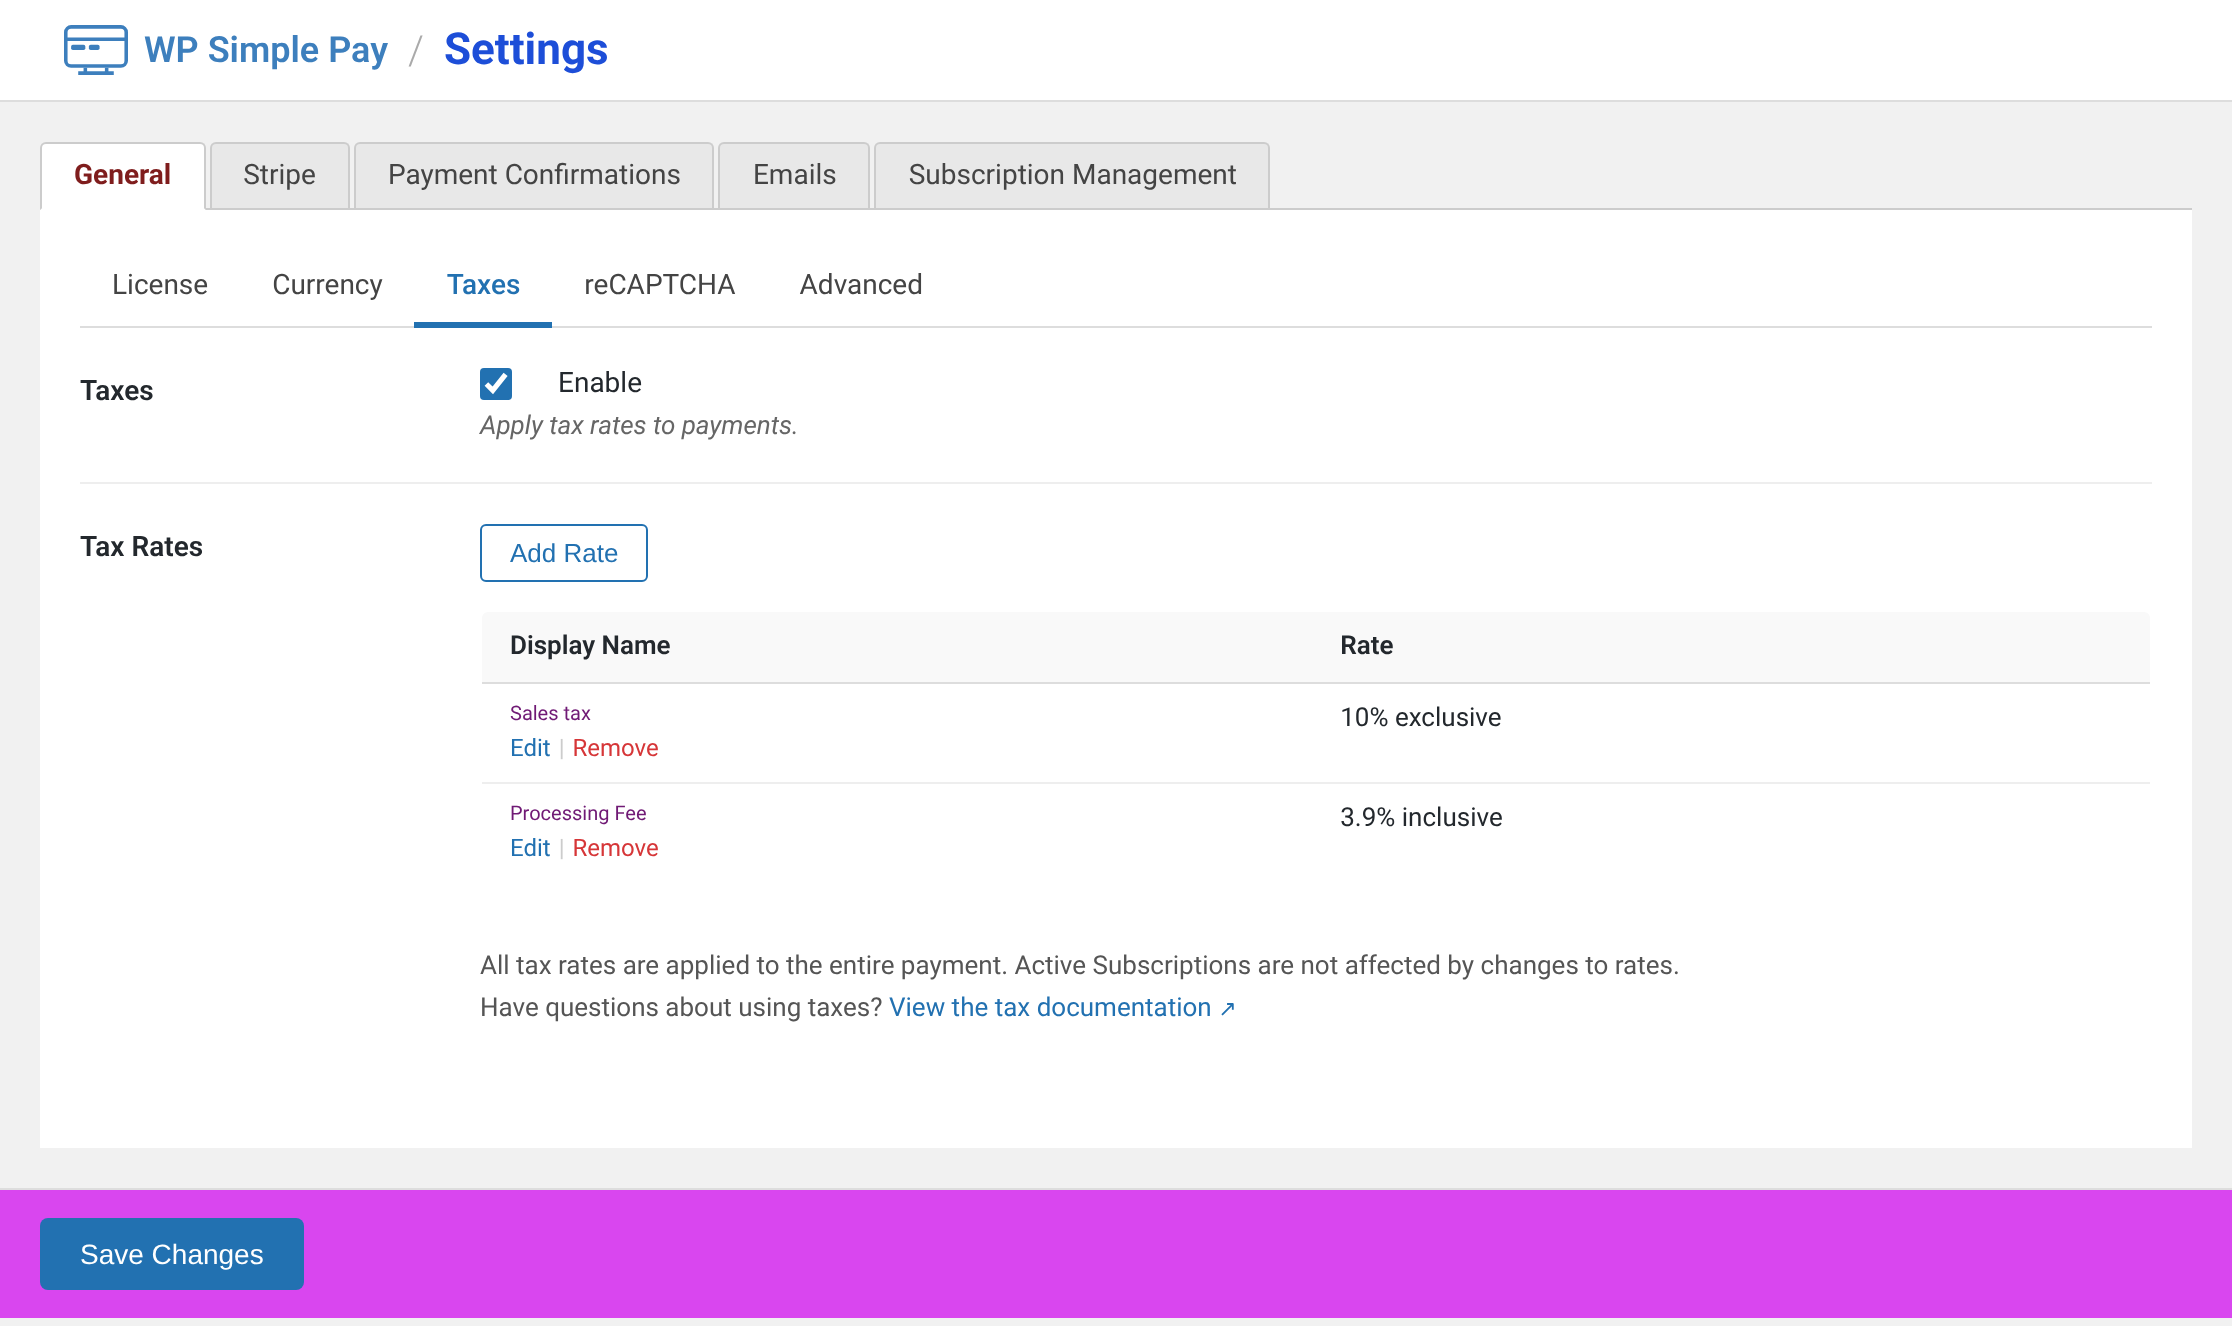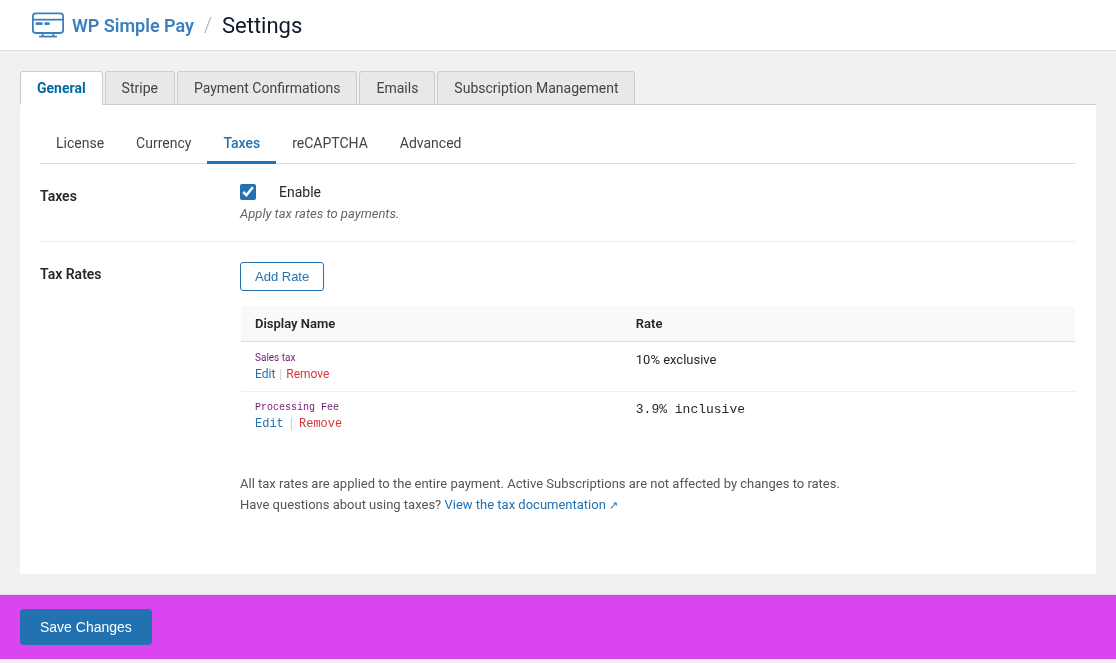--- a/index.html
+++ b/index.html
@@ -27,22 +27,22 @@
       font-weight: 600;
     }
     .separator {
       color: #aaa;
       margin: 0 10px;
       font-size: 20px;
       font-weight: 300;
     }
     .page-title {
       font-size: 22px;
-      font-weight: 400;
-      color: #0f172a;
+      font-weight: 700;
+      color: #1d4ed8;
     }
     .main-content {
       padding: 20px;
     }
     .primary-tabs {
       display: flex;
       gap: 0;
       margin-bottom: 0;
       border-bottom: 1px solid #ccc;
     }
@@ -53,21 +53,21 @@
       border-bottom: none;
       cursor: pointer;
       font-size: 14px;
       color: #444;
       margin-right: 2px;
       border-radius: 3px 3px 0 0;
     }
     .primary-tab.active {
       background: #fff;
       font-weight: 700;
-      color: #0369a1;
+      color: #7f1d1d;
       border-bottom: 1px solid #fff;
       margin-bottom: -1px;
       z-index: 1;
       position: relative;
     }
     .secondary-tabs {
       display: flex;
       gap: 0;
       background: #fff;
       border-bottom: 1px solid #ddd;
@@ -158,21 +158,20 @@
       border-bottom: 1px solid #ddd;
     }
     .tax-table td {
       padding: 10px 14px;
       border-bottom: 1px solid #eee;
       font-size: 13px;
       vertical-align: top;
     }
     .tax-table tr:last-child td {
       border-bottom: none;
-      font-family: Liberation Mono, monospace;
     }
     .tax-name {
       font-size: 10px;
       color: #701a75;
       margin-bottom: 4px;
     }
     .tax-actions {
       display: flex;
       gap: 4px;
       align-items: center;

